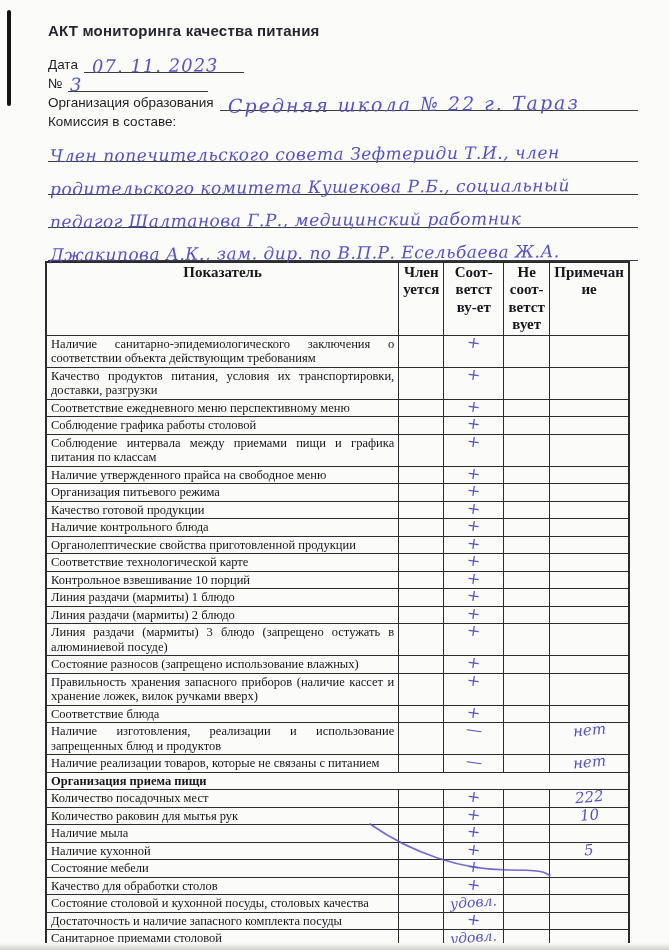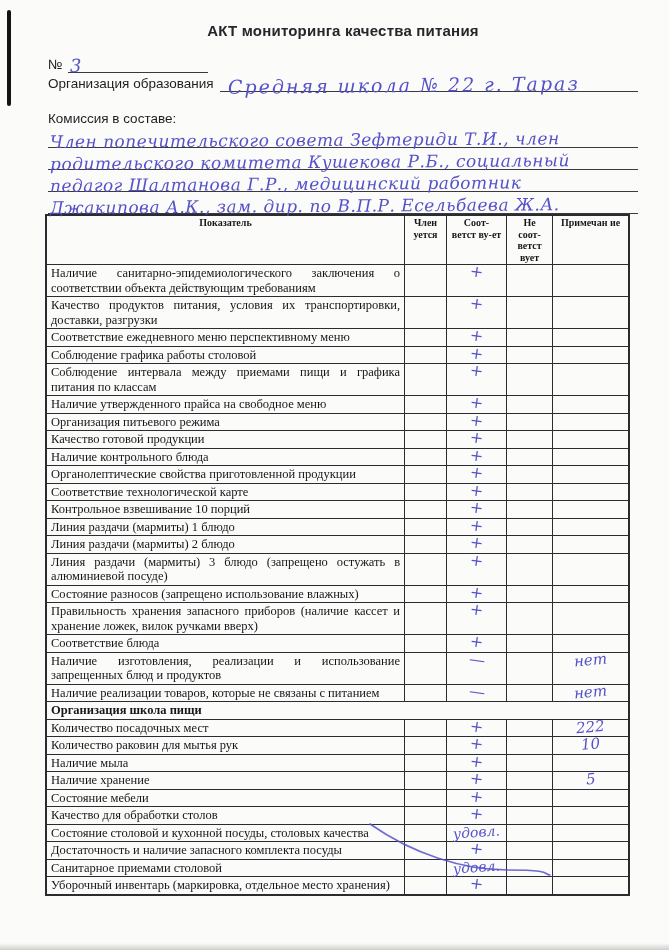--- a/index.html
+++ b/index.html
@@ -7,21 +7,21 @@
     width:669px;height:950px;overflow:hidden;position:relative;
     background:#fbfbfa;
     font-family:"Liberation Sans",sans-serif;
     color:#1f1f22;
   }
   .scan-line{position:absolute;left:7px;top:10px;width:4px;height:96px;background:#141414;border-radius:2px;}
   .bottom-edge{position:absolute;left:0;bottom:0;width:100%;height:7px;background:linear-gradient(#fbfbfa,#cfcfcc);}
   .content{position:absolute;left:48px;top:14px;width:590px;}
 
   .title{
-    text-align:center;font-weight:bold;font-size:15px;letter-spacing:.2px;
+    font-weight:bold;font-size:15px;letter-spacing:.2px;
     margin:8px 0 16px 0;color:#26262b;
   }
 
   
   .field{display:flex;align-items:flex-end;font-size:13.5px;line-height:16px;margin-top:1px;}
   .field .lbl{white-space:nowrap;padding-right:6px;}
   .blank{border-bottom:1.2px solid #3a3a3e;position:relative;height:17px;}
   .blank.short{width:160px;}
   .blank.num{width:140px;}
   .blank.grow{flex:1;}
@@ -29,42 +29,42 @@
   .hw{
     font-family:"DejaVu Serif",serif;font-style:italic;
     color:#5551c9;
   }
   .blank .hw{
     position:absolute;left:8px;bottom:-2px;font-size:18px;white-space:nowrap;
     transform:rotate(-.6deg);letter-spacing:1px;
   }
   .blank.grow .hw{font-size:19px;letter-spacing:2px;}
 
-  .commission-label{font-size:13.5px;margin-top:19px;}
+  .commission-label{font-size:13.5px;margin-top:3px;}
   .hw-line{
-    border-bottom:1.2px solid #3a3a3e;height:21px;position:relative;
+    border-bottom:1.2px solid #3a3a3e;height:21px;position:relative;margin-top:11px;
   }
   .hw-line .hw{
     position:absolute;left:2px;bottom:-3px;font-size:17px;white-space:nowrap;
     letter-spacing:.5px;transform:rotate(-.4deg);
   }
 
   .intro{font-size:13.5px;margin:6px 0 2px 38px;}
 
   
   table.check{
     border-collapse:collapse;width:585px;margin-left:-3px;
     font-family:"Liberation Serif",serif;font-size:12.5px;line-height:1.16;
     color:#17171a;
   }
   table.check th,table.check td{
     border:1px solid #2c2c30;padding:1px 4px;vertical-align:top;
   }
   table.check{border:2px solid #2c2c30;}
-  th{font-size:10px;text-align:center;font-weight:bold;padding-top:2px;}
+  th{font-size:15px;text-align:center;font-weight:bold;padding-top:2px;}
   th.c-indicator{vertical-align:top;}
   td.c-label{text-align:justify;}
   td.c-mark,td.c-req,td.c-no,td.c-note{text-align:center;}
   td.section-row{font-weight:bold;text-align:left;}
   .mark{
     font-size:16px;line-height:12px;display:inline-block;transform:rotate(8deg);
     letter-spacing:0;
   }
   .mark.word{font-size:14px;line-height:13px;transform:rotate(-4deg);white-space:nowrap;}
   .note-hw{font-size:15px;line-height:12px;display:inline-block;transform:rotate(-5deg);}
@@ -73,20 +73,26 @@
 </style>
 </head>
 <body>
 
 <div class="scan-line"></div>
 
 <div class="content">
 
   <div class="title">АКТ мониторинга качества питания</div>
 
+  <div class="field">
+    <span class="lbl">Дата</span>
+    <span class="blank short">
+      <span class="hw">07. 11. 2023</span>
+    </span>
+  </div>
 
   <div class="field">
     <span class="lbl">№</span>
     <span class="blank num">
       <span class="hw" style="left:2px">3</span>
     </span>
   </div>
 
   <div class="field">
     <span class="lbl">Организация образования</span>
@@ -266,21 +272,21 @@
           <td class="c-note"><span class="hw note-hw">нет</span></td>
         </tr>
         <tr>
           <td class="c-label">Наличие реализации товаров, которые не связаны с питанием</td>
           <td class="c-req"></td>
           <td class="c-mark"><span class="hw mark">—</span></td>
           <td class="c-no"></td>
           <td class="c-note"><span class="hw note-hw">нет</span></td>
         </tr>
         <tr>
-          <td colspan="5" class="section-row">Организация школа пищи</td>
+          <td colspan="5" class="section-row">Организация приема пищи</td>
         </tr>
         <tr>
           <td class="c-label">Количество посадочных мест</td>
           <td class="c-req"></td>
           <td class="c-mark"><span class="hw mark">+</span></td>
           <td class="c-no"></td>
           <td class="c-note"><span class="hw note-hw">222</span></td>
         </tr>
         <tr>
           <td class="c-label">Количество раковин для мытья рук</td>
@@ -290,21 +296,21 @@
           <td class="c-note"><span class="hw note-hw">10</span></td>
         </tr>
         <tr>
           <td class="c-label">Наличие мыла</td>
           <td class="c-req"></td>
           <td class="c-mark"><span class="hw mark">+</span></td>
           <td class="c-no"></td>
           <td class="c-note"></td>
         </tr>
         <tr>
-          <td class="c-label">Наличие хранение</td>
+          <td class="c-label">Наличие кухонной</td>
           <td class="c-req"></td>
           <td class="c-mark"><span class="hw mark">+</span></td>
           <td class="c-no"></td>
           <td class="c-note"><span class="hw note-hw">5</span></td>
         </tr>
         <tr>
           <td class="c-label">Состояние мебели</td>
           <td class="c-req"></td>
           <td class="c-mark"><span class="hw mark">+</span></td>
           <td class="c-no"></td>

